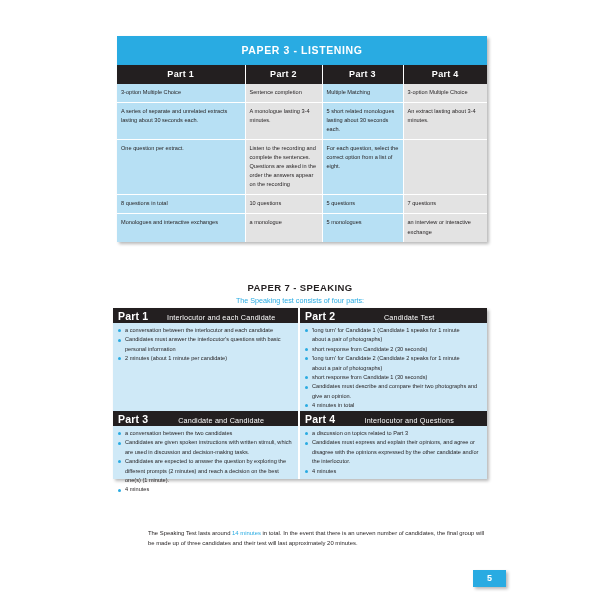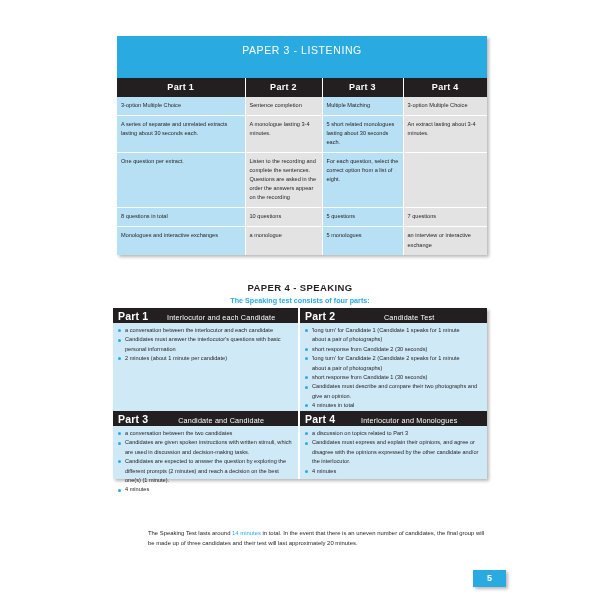--- a/index.html
+++ b/index.html
@@ -21,24 +21,24 @@
     position: absolute;
     left: 117px;
     top: 36px;
     width: 370px;
   }
 
   .lst-banner {
     background: #29abe2;
     color: #ffffff;
     text-align: center;
-    font-weight: normal;
+    font-weight: bold;
     font-size: 10.5px;
     letter-spacing: 0.6px;
-    padding: 8px 0 22px 0;
+    padding: 8px 0 9px 0;
     box-shadow: 2px 2px 3px rgba(0,0,0,0.28);
   }
 
   table.lst {
     border-collapse: collapse;
     width: 370px;
     table-layout: fixed;
     box-shadow: 2px 2px 3px rgba(0,0,0,0.28);
   }
   table.lst col.c1 { width: 128px; }
@@ -84,21 +84,21 @@
     letter-spacing: 0.4px;
     color: #231f20;
   }
   #speaking-sub {
     position: absolute;
     left: 0;
     top: 296px;
     width: 600px;
     text-align: center;
     font-size: 7.2px;
-    font-weight: bold;
+    font-weight: normal;
     color: #29abe2;
   }
 
   #speaking-block {
     position: absolute;
     left: 113px;
     top: 308px;
     width: 374px;
     box-shadow: 2px 2px 3px rgba(0,0,0,0.28);
   }
@@ -250,21 +250,21 @@
       <tr>
         <td class="blue">Monologues and interactive exchanges</td>
         <td class="grey">a monologue</td>
         <td class="blue">5 monologues</td>
         <td class="grey">an interview or interactive exchange</td>
       </tr>
     </tbody>
   </table>
 </div>
 
-<div id="speaking-title">PAPER 4 - SPEAKING</div>
+<div id="speaking-title">PAPER 7 - SPEAKING</div>
 <div id="speaking-sub">The Speaking test consists of four parts:</div>
 
 <div id="speaking-block">
 
   <div class="sp-row">
     <div class="sp-col left">
       <div class="sp-head">
         <span class="pnum">Part 1</span>
         <span class="ptitle">Interlocutor and each Candidate</span>
       </div>
@@ -309,21 +309,21 @@
           <li>Candidates are given spoken instructions with written stimuli, which are used in discussion and decision-making tasks.</li>
           <li>Candidates are expected to answer the question by exploring the different prompts (2 minutes) and reach a decision on the best one(s) (1 minute).</li>
           <li>4 minutes</li>
         </ul>
       </div>
     </div>
 
     <div class="sp-col">
       <div class="sp-head">
         <span class="pnum">Part 4</span>
-        <span class="ptitle">Interlocutor and Monologues</span>
+        <span class="ptitle">Interlocutor and Questions</span>
       </div>
       <div class="sp-body p4">
         <ul class="bul">
           <li>a discussion on topics related to Part 3</li>
           <li>Candidates must express and explain their opinions, and agree or disagree with the opinions expressed by the other candidate and/or the interlocutor.</li>
           <li>4 minutes</li>
         </ul>
       </div>
     </div>
   </div>

